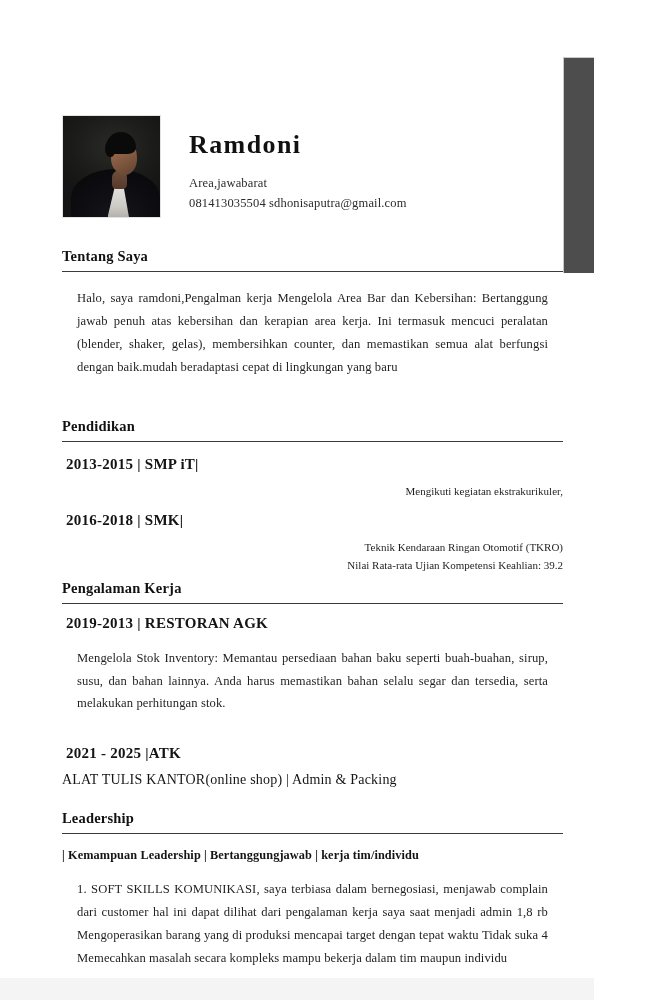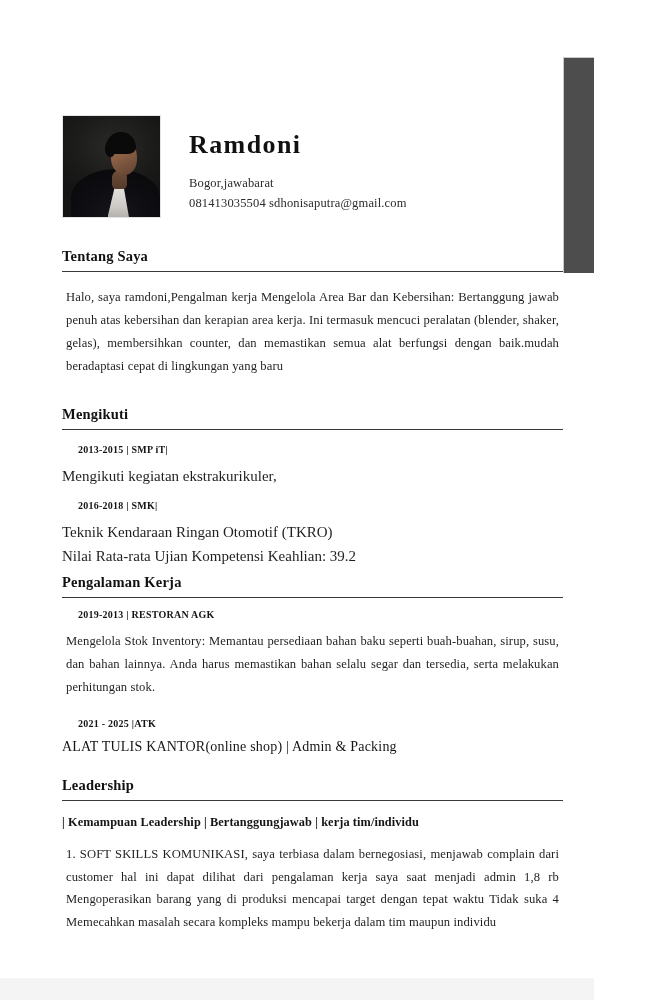--- a/index.html
+++ b/index.html
@@ -181,36 +181,37 @@
     border-top: 1.6px solid #3a3a3a;
     margin: 0 0 14px 0;
   }
   .rule.tight { margin-bottom: 11px; }
 
   .body-text {
     font-size: 12.6px;
     line-height: 1.82;
     text-align: justify;
     color: #1f1f1f;
-    margin: 4px;
+    margin: 15px;
     letter-spacing: 0.1px;
   }
 
   .entry-title {
-    font-size: 10px;
+    font-size: 15px;
     font-weight: 700;
     color: #141414;
-    margin: 0 0 10px 16px;
+    margin: 0 0 10px 4px;
     letter-spacing: 0.25px;
   }
   .entry-line {
-    font-size: 15px;
+    font-size: 11px;
     line-height: 1.55;
     color: #1f1f1f;
     margin: 0 0 12px 0;
+    text-align: right;
   }
   .entry-line.compact { margin-bottom: 2px; line-height: 1.5; }
   .entry-line.last-compact { margin-bottom: 6px; line-height: 1.5; }
 
   .sub-role {
     font-size: 14px;
     color: #151515;
     margin: 0 0 3px 0;
     letter-spacing: 0.2px;
   }
@@ -240,35 +241,35 @@
         <div class="suit"></div>
         <div class="shirt"></div>
         <div class="neck"></div>
         <div class="head"></div>
         <div class="hair"></div>
         <div class="hair2"></div>
       </div>
 
       <div class="identity">
         <h1 class="name">Ramdoni</h1>
-        <div class="contact-line">Bogor,jawabarat</div>
+        <div class="contact-line">Area,jawabarat</div>
         <div class="contact-line">081413035504 sdhonisaputra@gmail.com</div>
       </div>
     </div>
 
     <div>
       <h2 class="section-title">Tentang Saya</h2>
       <div class="rule"></div>
       <p class="body-text">Halo, saya ramdoni,Pengalman kerja Mengelola Area Bar dan Kebersihan: Bertanggung jawab penuh atas kebersihan dan kerapian area kerja. Ini termasuk mencuci peralatan (blender, shaker, gelas), membersihkan counter, dan memastikan semua alat berfungsi dengan baik.mudah beradaptasi cepat di lingkungan yang baru</p>
     </div>
 
     <div class="section-gap-lg"></div>
 
     <div>
-      <h2 class="section-title">Mengikuti</h2>
+      <h2 class="section-title">Pendidikan</h2>
       <div class="rule"></div>
 
       <div>
         <div class="entry-title">2013-2015 | SMP iT|</div>
         <div class="entry-line">Mengikuti kegiatan ekstrakurikuler,</div>
       </div>
 
       <div>
         <div class="entry-title">2016-2018 | SMK|</div>
         <div class="entry-line compact">Teknik Kendaraan Ringan Otomotif (TKRO)</div>

